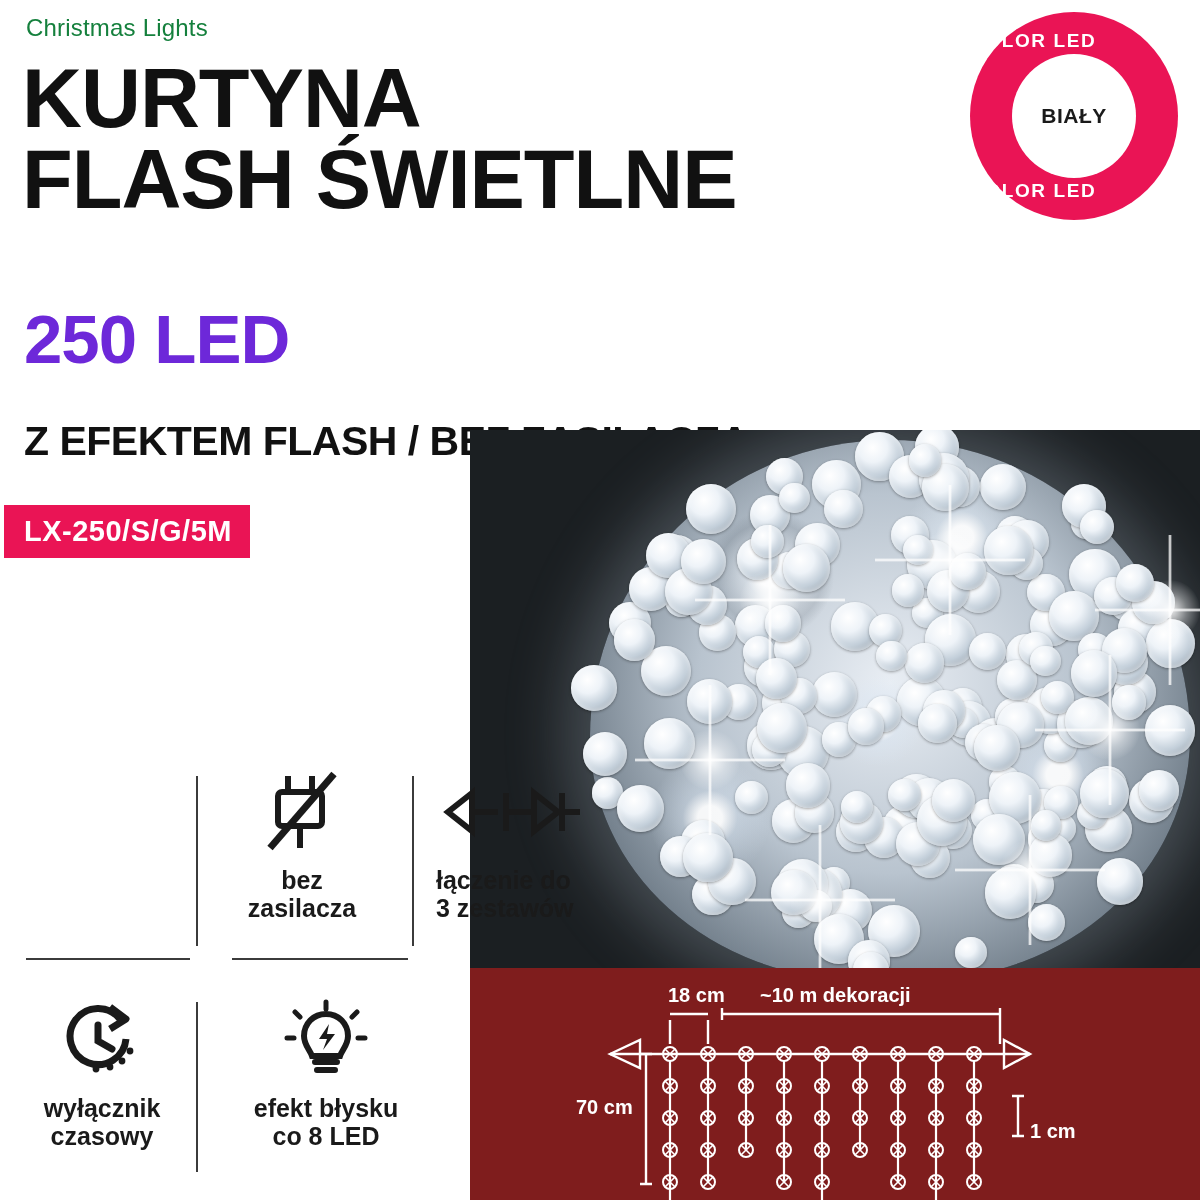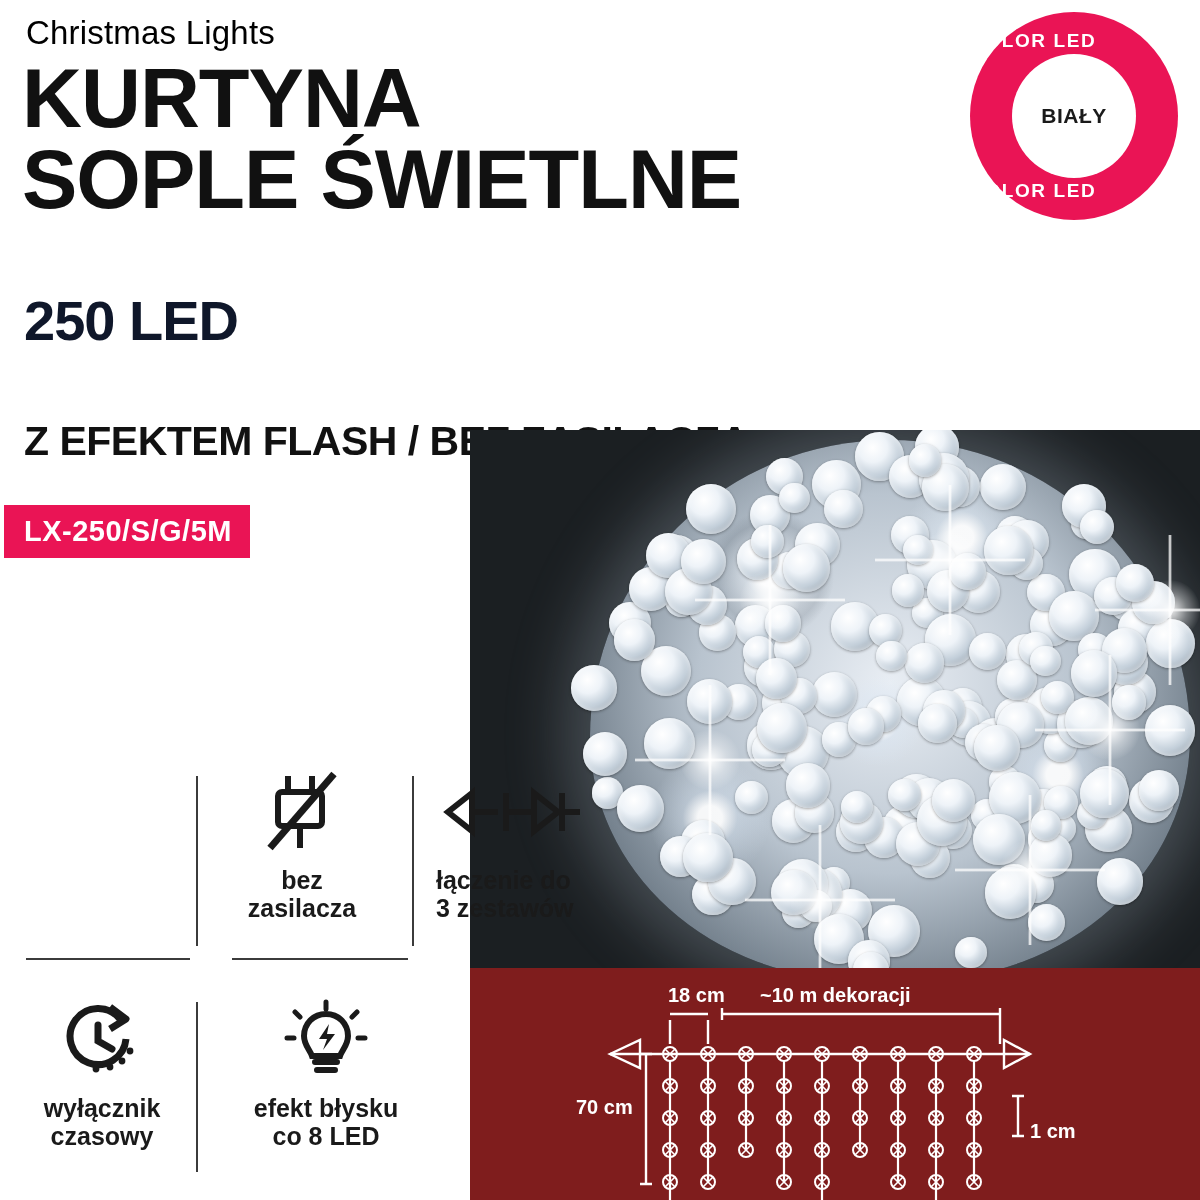--- a/index.html
+++ b/index.html
@@ -13,43 +13,43 @@
     color: #1a1a1a;
     overflow: hidden;
     position: relative;
   }
 
   
   .brand {
     position: absolute;
     left: 26px;
     top: 14px;
-    font-size: 33px;
+    font-size: 24px;
     letter-spacing: 0.2px;
-    color: #000000;
+    color: #15803d;
   }
   .title-main {
     position: absolute;
     left: 22px;
     top: 58px;
     font-size: 83px;
     font-weight: bold;
     line-height: 0.98;
     letter-spacing: -1px;
     color: #111111;
     white-space: pre;
   }
   .title-led {
     position: absolute;
     left: 24px;
-    top: 288px;
-    font-size: 56px;
+    top: 300px;
+    font-size: 69px;
     font-weight: bold;
     letter-spacing: -1px;
-    color: #0f172a;
+    color: #6d28d9;
   }
   .subtitle {
     position: absolute;
     left: 24px;
     top: 418px;
     font-size: 41px;
     font-weight: bold;
     letter-spacing: -0.5px;
     color: #111111;
     white-space: nowrap;
@@ -210,21 +210,21 @@
     color: #ffffff;
     white-space: nowrap;
   }
   svg { display: block; }
 </style>
 </head>
 <body>
 
 <div class="brand">Christmas Lights</div>
 <div class="title-main"><span>KURTYNA</span>
-<span>SOPLE ŚWIETLNE</span></div>
+<span>FLASH ŚWIETLNE</span></div>
 <div class="title-led">250 LED</div>
 <div class="subtitle">Z EFEKTEM FLASH / BEZ ZASILACZA</div>
 <div class="code-badge">LX-250/S/G/5M</div>
 
 <div class="color-ring">
   <div class="ring-label top">KOLOR LED</div>
   <div class="inner">
     <span>BIAŁY</span>
   </div>
   <div class="ring-label bottom">COLOR LED</div>

